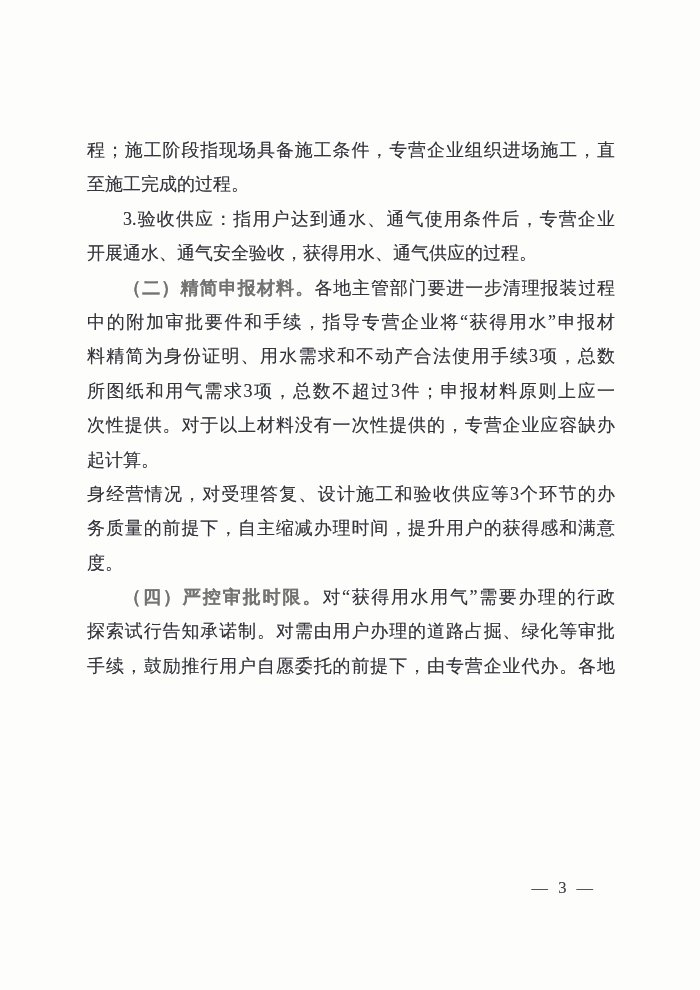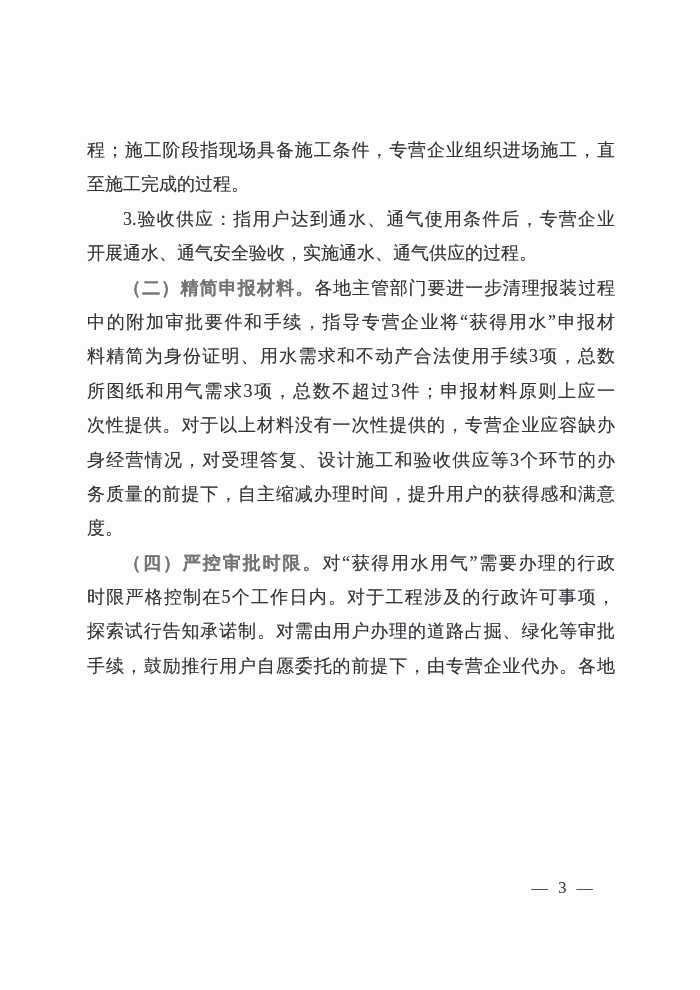--- a/index.html
+++ b/index.html
@@ -47,28 +47,28 @@
   }
 </style>
 </head>
 <body>
 
 <div class="page">
   <div class="text-block">
     <div class="line">程；施工阶段指现场具备施工条件，专营企业组织进场施工，直</div>
     <div class="line short">至施工完成的过程。</div>
     <div class="line indent">3.验收供应：指用户达到通水、通气使用条件后，专营企业</div>
-    <div class="line short">开展通水、通气安全验收，实施通水、通气供应的过程。</div>
+    <div class="line short">开展通水、通气安全验收，获得用水、通气供应的过程。</div>
     <div class="line indent"><b class="head">（二）精简申报材料。</b><span>各地主管部门要进一步清理报装过程</span></div>
     <div class="line">中的附加审批要件和手续，指导专营企业将“获得用水”申报材</div>
     <div class="line">料精简为身份证明、用水需求和不动产合法使用手续3项，总数</div>
     <div class="line">所图纸和用气需求3项，总数不超过3件；申报材料原则上应一</div>
     <div class="line">次性提供。对于以上材料没有一次性提供的，专营企业应容缺办</div>
+    <div class="line short">起计算。</div>
     <div class="line">身经营情况，对受理答复、设计施工和验收供应等3个环节的办</div>
     <div class="line">务质量的前提下，自主缩减办理时间，提升用户的获得感和满意</div>
     <div class="line short">度。</div>
     <div class="line indent"><b class="head">（四）严控审批时限。</b><span>对“获得用水用气”需要办理的行政</span></div>
-    <div class="line">时限严格控制在5个工作日内。对于工程涉及的行政许可事项，</div>
     <div class="line">探索试行告知承诺制。对需由用户办理的道路占掘、绿化等审批</div>
     <div class="line">手续，鼓励推行用户自愿委托的前提下，由专营企业代办。各地</div>
   </div>
   <div class="page-num">— 3 —</div>
 </div>
 
 </body></html>

